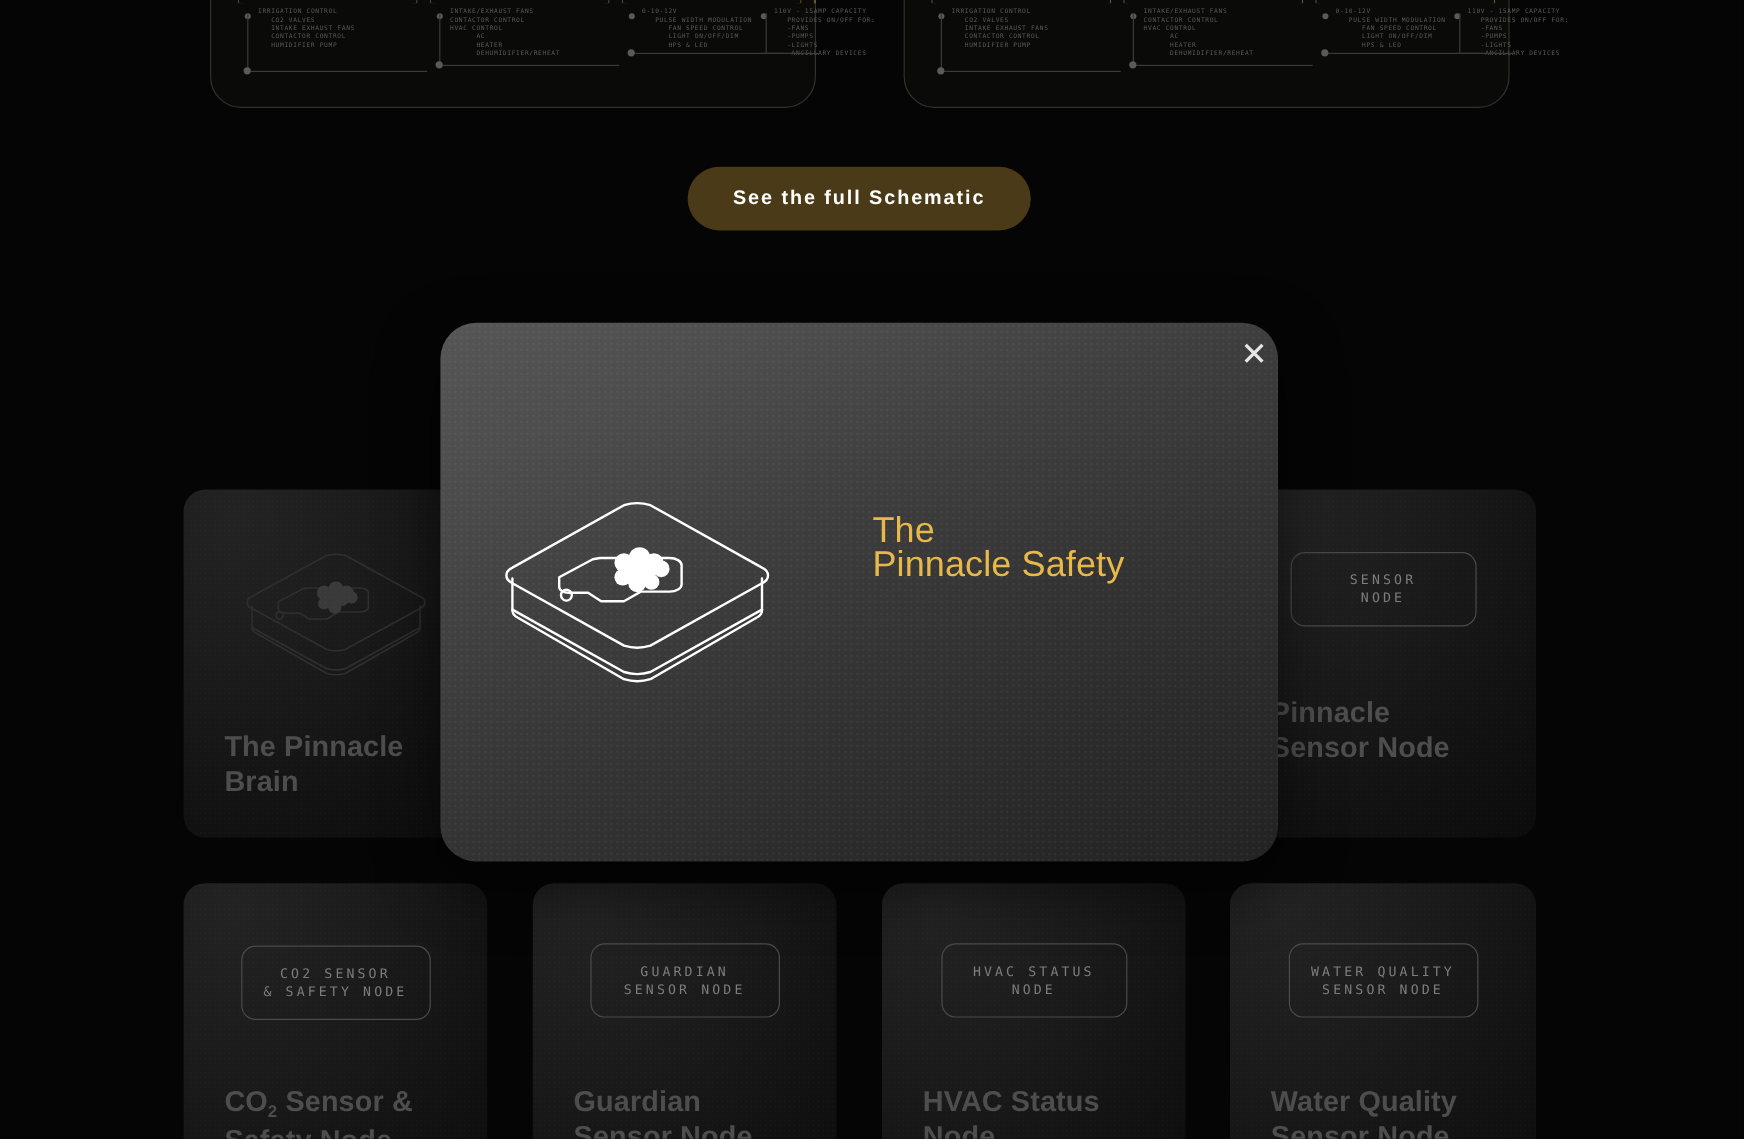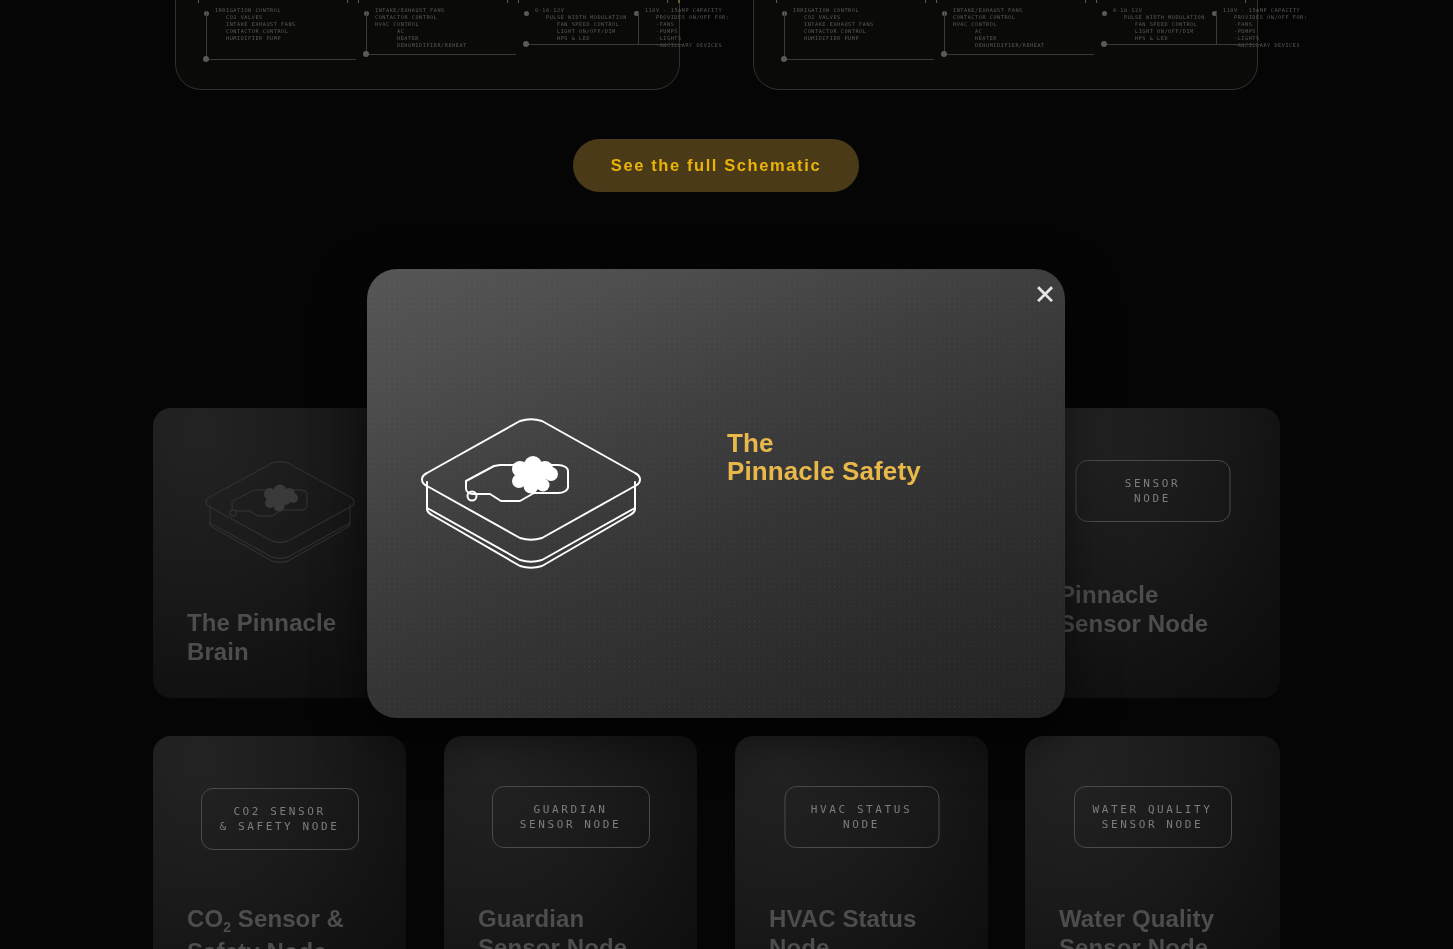--- a/index.html
+++ b/index.html
@@ -41,21 +41,21 @@
   .col .lines .ind { padding-left:11px; display:block; }
   .col .lines .ind2 { padding-left:22px; display:block; }
   .railv { position:absolute; width:1px; background:#3a3a38; }
   .railh { position:absolute; height:1px; background:#3a3a38; }
   .raildot { position:absolute; width:6px; height:6px; border-radius:50%; background:#5a5a5a; }
 
   
   .cta {
     position:absolute; left:573px; top:139px; width:286px; height:53px;
     background:#4a3a17; border:none; border-radius:27px;
-    color:#eab308; font-size:16.5px; font-weight:700; letter-spacing:1.6px;
+    color:#ffffff; font-size:16.5px; font-weight:700; letter-spacing:1.6px;
     display:flex; align-items:center; justify-content:center; cursor:pointer;
     font-family:"Liberation Sans", sans-serif;
   }
 
   
   .sect-head {
     position:absolute; left:0; top:322px; width:1453px; text-align:center;
     font-size:34px; font-weight:700; color:#c9a050; letter-spacing:.3px;
     white-space:nowrap;
   }
@@ -106,21 +106,21 @@
   .modal-close {
     position:absolute; left:1030px; top:280px; width:30px; height:30px;
     display:flex; align-items:center; justify-content:center;
     color:#e6e6e6; font-size:27px; font-weight:300; line-height:1;
     background:none; border:none; cursor:pointer; z-index:6;
     font-family:"Liberation Sans", sans-serif;
   }
   .modal-icon { position:absolute; left:45px; top:140px; width:250px; height:185px; z-index:3; }
   .modal-text { position:absolute; left:360px; top:160px; width:260px; z-index:3; }
   .modal-title {
-    font-size:26px; font-weight:700; line-height:28px; color:#e8b84b; letter-spacing:.1px;
+    font-size:30px; font-weight:400; line-height:28px; color:#e8b84b; letter-spacing:.1px;
   }
   .modal-desc {
     margin-top:20px; font-size:13.4px; line-height:15.8px; color:#cfcfcf;
   }
 </style>
 </head>
 <body>
 
 <div class="page">
 

